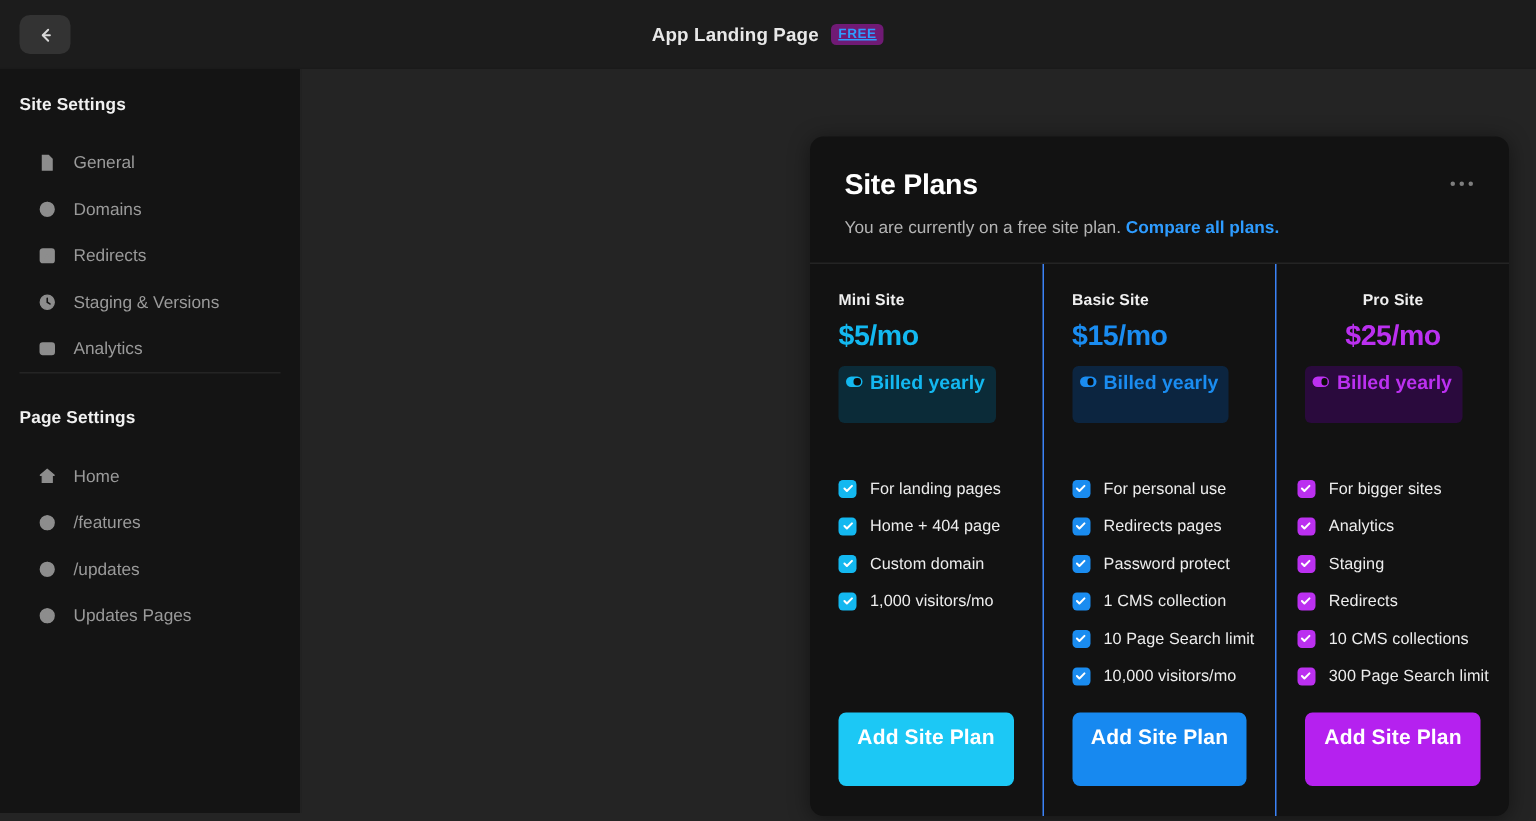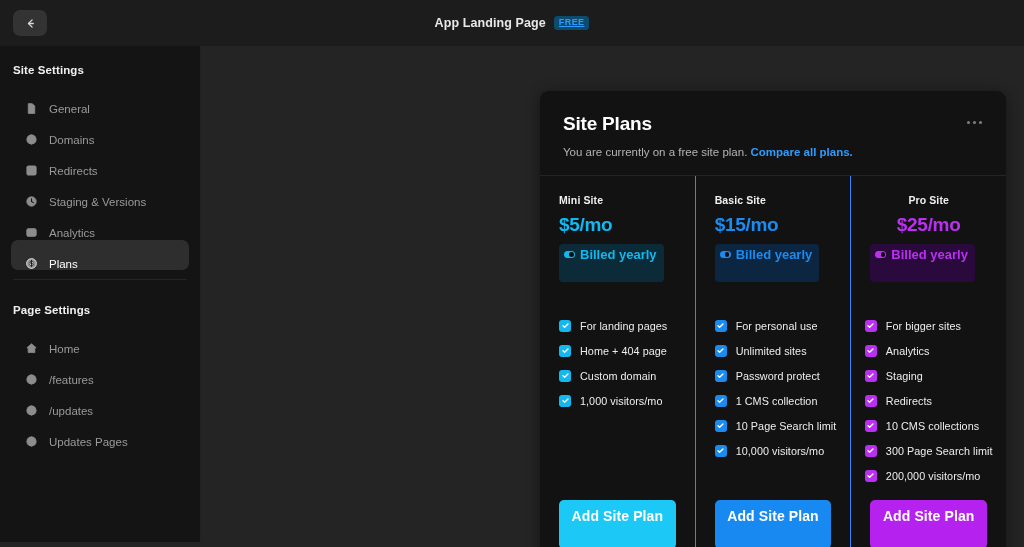--- a/index.html
+++ b/index.html
@@ -31,21 +31,21 @@
   .back-btn svg { display: block; }
   .topbar-center {
     width: 100%;
     display: flex; align-items: center; justify-content: center;
     gap: 8px;
   }
   .topbar-title {
     color: #e8e8e8; font-size: 12.5px; font-weight: bold; letter-spacing: .1px;
   }
   .free-badge {
-    background: #0c4a6e; color: #2e9cff;
+    background: #701a75; color: #2e9cff;
     font-size: 9px; font-weight: bold; letter-spacing: .4px;
     padding: 2.5px 5px; border-radius: 3.5px;
     line-height: 1;
     text-decoration: underline;
   }
 
   
   .body { flex: 1; display: flex; min-height: 0; }
 
   
@@ -210,29 +210,20 @@
           </div>
           <div class="side-item">
             <span class="s-ico">
               <svg width="13" height="13" viewBox="0 0 16 16" fill="none">
                 <rect x="2.3" y="3.4" width="11.4" height="9.2" rx="2" stroke="#8d8d8d" stroke-width="1.3"></rect>
                 <rect x="5" y="7.3" width="6" height="1.7" rx=".6" fill="#8d8d8d"></rect>
               </svg>
             </span>
             <span>Analytics</span>
           </div>
-          <div class="side-item active">
-            <span class="s-ico">
-              <svg width="13" height="13" viewBox="0 0 16 16" fill="none">
-                <circle cx="8" cy="8" r="6" fill="#8d8d8d"></circle>
-                <path d="M8 4.4v7.2M9.8 6.1c-.4-.6-1-.9-1.8-.9-1 0-1.7.5-1.7 1.3 0 1.9 3.6.9 3.6 2.8 0 .8-.8 1.4-1.9 1.4-.9 0-1.6-.4-2-1" stroke="#141414" stroke-width="1.1" stroke-linecap="round"></path>
-              </svg>
-            </span>
-            <span>Plans</span>
-          </div>
         </div>
       <div class="side-sep"></div>
       <div class="side-group-title second">Page Settings</div>
       <div id="page-list">
           <div class="side-item">
             <span class="s-ico">
               <svg width="13" height="13" viewBox="0 0 16 16" fill="none">
                 <path d="M8 2.2 2.4 7v.3h1.5V13h8.2V7.3h1.5V7z" fill="#8d8d8d"></path>
               </svg>
             </span>
@@ -351,21 +342,21 @@
                     </svg>
                   </span>
                   <span class="feat-label">For personal use</span>
                 </div>
                 <div class="feat">
                   <span class="chk" style="background: rgb(26, 140, 240);">
                     <svg width="9" height="9" viewBox="0 0 12 12">
                       <path d="M2.6 6.2 4.8 8.4 9.3 3.9" stroke="#ffffff" stroke-width="1.8" fill="none" stroke-linecap="round" stroke-linejoin="round"></path>
                     </svg>
                   </span>
-                  <span class="feat-label">Unlimited sites</span>
+                  <span class="feat-label">Redirects pages</span>
                 </div>
                 <div class="feat">
                   <span class="chk" style="background: rgb(26, 140, 240);">
                     <svg width="9" height="9" viewBox="0 0 12 12">
                       <path d="M2.6 6.2 4.8 8.4 9.3 3.9" stroke="#ffffff" stroke-width="1.8" fill="none" stroke-linecap="round" stroke-linejoin="round"></path>
                     </svg>
                   </span>
                   <span class="feat-label">Password protect</span>
                 </div>
                 <div class="feat">
@@ -447,28 +438,20 @@
                   <span class="feat-label">10 CMS collections</span>
                 </div>
                 <div class="feat">
                   <span class="chk" style="background: rgb(187, 48, 240);">
                     <svg width="9" height="9" viewBox="0 0 12 12">
                       <path d="M2.6 6.2 4.8 8.4 9.3 3.9" stroke="#ffffff" stroke-width="1.8" fill="none" stroke-linecap="round" stroke-linejoin="round"></path>
                     </svg>
                   </span>
                   <span class="feat-label">300 Page Search limit</span>
                 </div>
-                <div class="feat">
-                  <span class="chk" style="background: rgb(187, 48, 240);">
-                    <svg width="9" height="9" viewBox="0 0 12 12">
-                      <path d="M2.6 6.2 4.8 8.4 9.3 3.9" stroke="#ffffff" stroke-width="1.8" fill="none" stroke-linecap="round" stroke-linejoin="round"></path>
-                    </svg>
-                  </span>
-                  <span class="feat-label">200,000 visitors/mo</span>
-                </div>
               </div>
               <div class="spacer"></div>
               <button class="add-btn" style="background: rgb(181, 33, 239);">Add Site Plan</button>
             </div>
           </div>
 
       </div>
     </div>
 
   </div>

